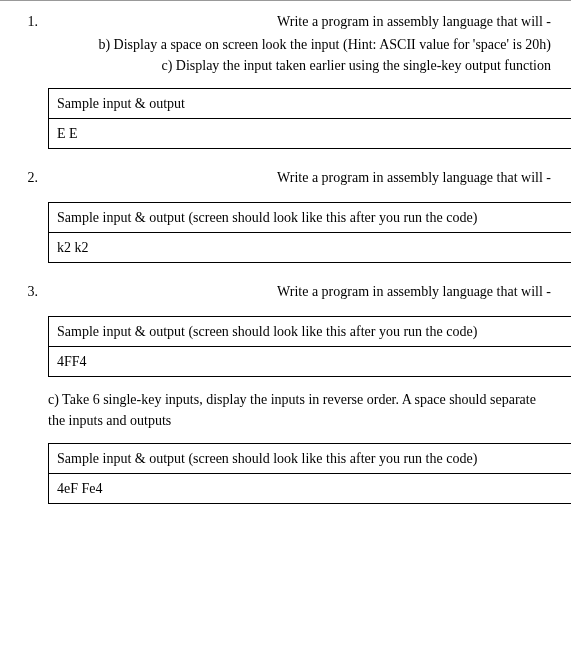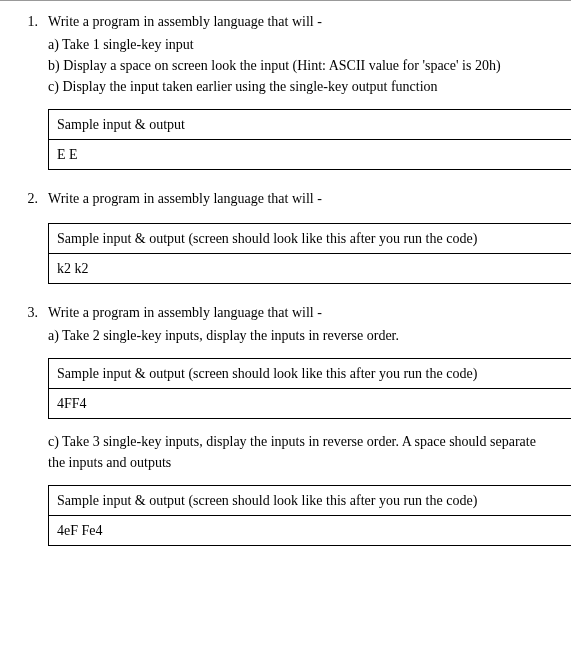--- a/index.html
+++ b/index.html
@@ -21,20 +21,21 @@
       align-items: flex-start;
     }
     .q-number {
       width: 28px;
       flex-shrink: 0;
       text-align: right;
       padding-right: 10px;
     }
     .q-body {
       flex: 1;
+      text-align: right;
     }
     .q-intro {
       margin-bottom: 2px;
     }
     .sub-item {
       margin-bottom: 0px;
     }
     .sample-table {
       border-collapse: collapse;
       width: calc(100% - 0px);
@@ -53,21 +54,20 @@
     }
   </style>
 </head>
 <body>
 
 <div class="question">
   <div class="q-header">
     <div class="q-number">1.</div>
     <div class="q-body">
       <div class="q-intro">Write a program in assembly language that will -</div>
-      <div class="sub-item">a) Take 1 single-key input</div>
       <div class="sub-item">b) Display a space on screen look the input (Hint: ASCII value for 'space' is 20h)</div>
       <div class="sub-item">c) Display the input taken earlier using the single-key output function</div>
     </div>
   </div>
   <table class="sample-table">
     <tbody>
         <tr>
           <td>Sample input &amp; output</td>
         </tr>
     <tr>
@@ -94,34 +94,33 @@
         </tr>
   </tbody>
     </table>
 </div>
 
 <div class="question">
   <div class="q-header">
     <div class="q-number">3.</div>
     <div class="q-body">
       <div class="q-intro">Write a program in assembly language that will -</div>
-      <div class="sub-item">a) Take 2 single-key inputs, display the inputs in reverse order.</div>
     </div>
   </div>
   <table class="sample-table">
     <tbody>
         <tr>
           <td>Sample input &amp; output (screen should look like this after you run the code)</td>
         </tr>
     <tr>
           <td>4FF4</td>
         </tr>
   </tbody>
     </table>
-  <div class="followup">c) Take 3 single-key inputs, display the inputs in reverse order. A space should separate the inputs and outputs</div>
+  <div class="followup">c) Take 6 single-key inputs, display the inputs in reverse order. A space should separate the inputs and outputs</div>
   <table class="sample-table">
     <tbody>
         <tr>
           <td>Sample input &amp; output (screen should look like this after you run the code)</td>
         </tr>
     <tr>
           <td>4eF Fe4</td>
         </tr>
   </tbody>
     </table>

